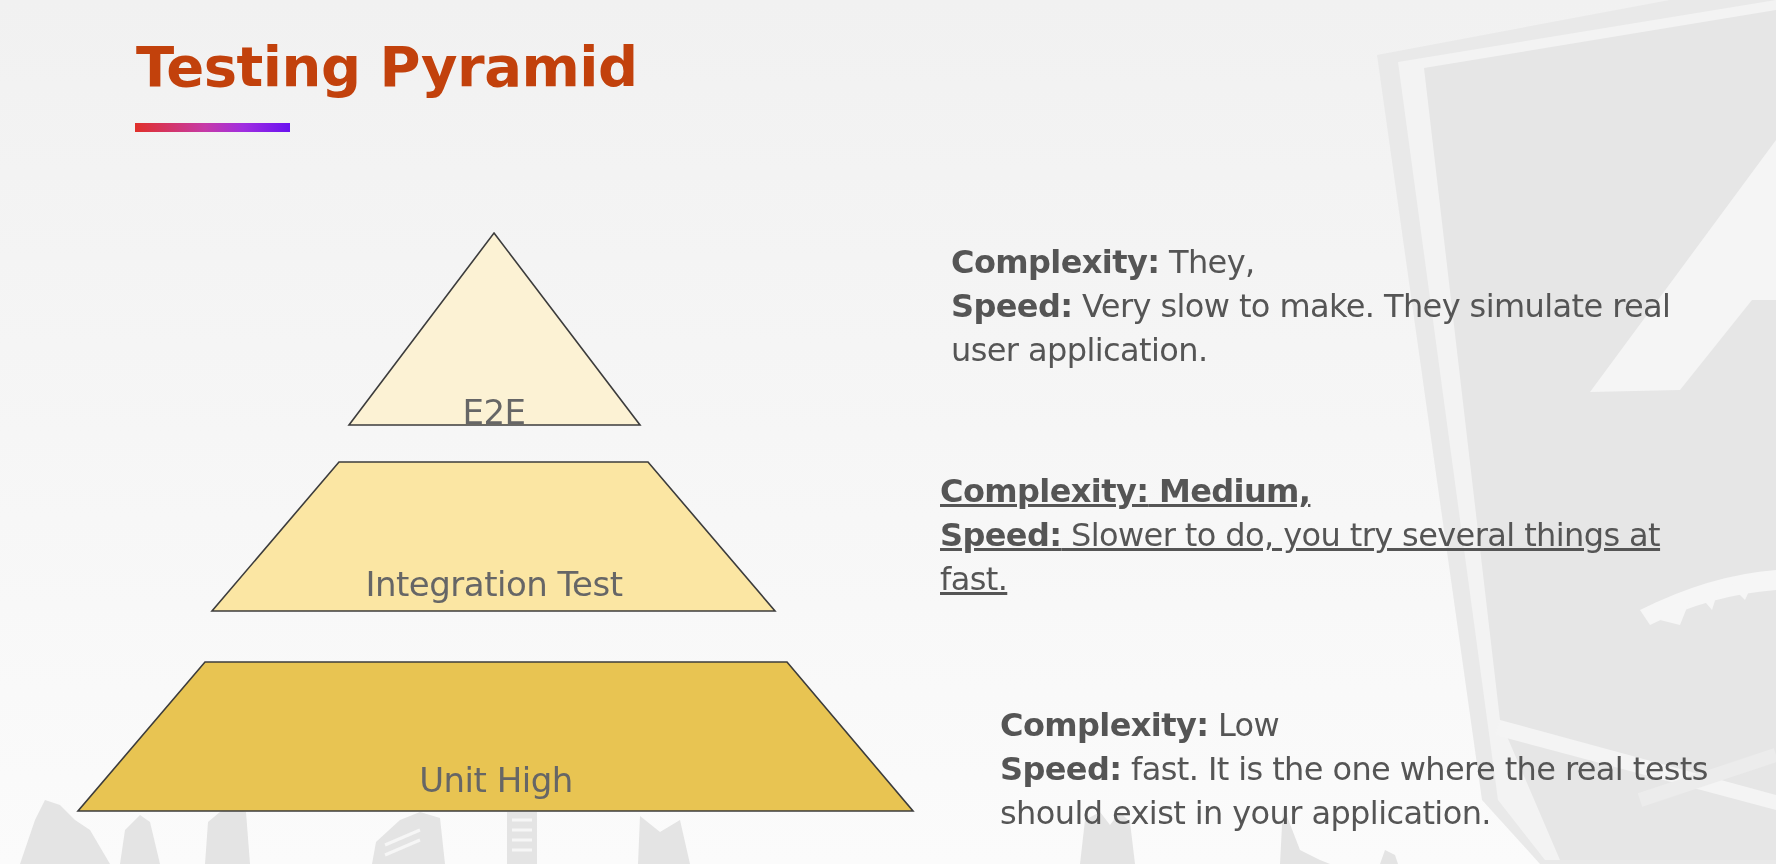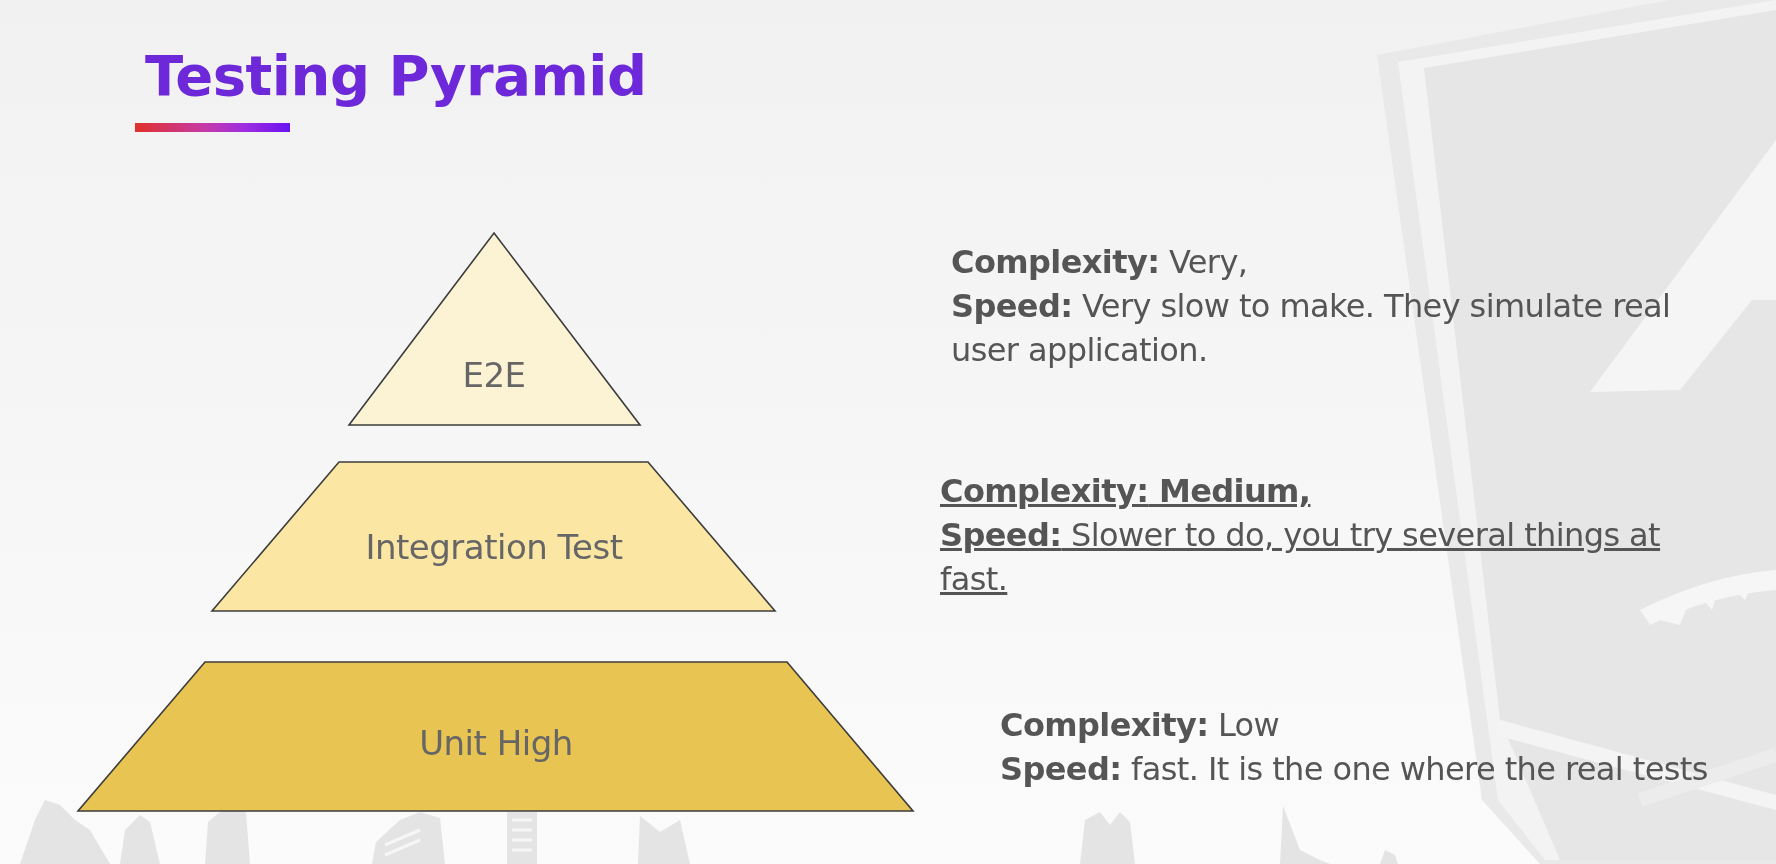--- a/index.html
+++ b/index.html
@@ -17,26 +17,26 @@
     .bg-layer {
       position: absolute;
       left: 0; top: 0;
       width: 1776px; height: 864px;
       pointer-events: none;
     }
     .title {
       position: absolute;
       left: 133px;
       top: 28px;
-      margin: 12px;
+      margin: 3px;
       font-family: "DejaVu Sans", "Liberation Sans", sans-serif;
       font-weight: bold;
       font-size: 56px;
       letter-spacing: -0.5px;
-      color: #6d28d9;
+      color: #c2410c;
       line-height: 72px;
     }
     .title-underline {
       position: absolute;
       left: 135px;
       top: 123px;
       width: 155px;
       height: 9px;
       background: linear-gradient(90deg, #e0302a 0%, #c63aa7 45%, #a02ee0 70%, #6a12f0 100%);
     }
@@ -46,20 +46,21 @@
       width: 1776px; height: 864px;
     }
     .level-label {
       position: absolute;
       font-family: "DejaVu Sans", "Liberation Sans", sans-serif;
       font-size: 34px;
       color: #666666;
       transform: translateX(-50%);
       white-space: nowrap;
       letter-spacing: -0.5px;
+      margin-top: 37px;
     }
     .desc {
       position: absolute;
       font-family: "DejaVu Sans", "Liberation Sans", sans-serif;
       font-size: 32px;
       line-height: 44px;
       color: #555555;
       width: 740px;
       letter-spacing: -0.6px;
     }
@@ -111,27 +112,28 @@
   <polygon points="494,233 640,425 349,425" fill="#fcf2d4" stroke="#3c3c3c" stroke-width="1.6"></polygon>
   <polygon points="339,462 648,462 775,611 212,611" fill="#fbe6a3" stroke="#3c3c3c" stroke-width="1.6"></polygon>
   <polygon points="205,662 787,662 913,811 78,811" fill="#e8c452" stroke="#3c3c3c" stroke-width="1.6"></polygon>
 </svg>
 
 <div class="level-label" style="left:494px; top:355px;">E2E</div>
 <div class="level-label" style="left:494px; top:527px;">Integration Test</div>
 <div class="level-label" style="left:496px; top:723px;">Unit High</div>
 
 <div class="desc" style="left:951px; top:240px;">
-  <span class="line"><b>Complexity:</b><span> Very,</span></span>
+  <span class="line"><b>Complexity:</b><span> They,</span></span>
   <span class="line"><b>Speed:</b><span> Very slow to make. They simulate real</span></span>
   <span class="line">user application.</span>
 </div>
 
 <div class="desc" style="left:940px; top:469px;text-decoration:underline;">
   <span class="line"><b>Complexity:</b><b> Medium,</b></span>
   <span class="line"><b>Speed:</b><span> Slower to do, you try several things at</span></span>
   <span class="line">fast.</span>
 </div>
 
 <div class="desc" style="left:1000px; top:667px;margin-top:36px;">
   <span class="line"><b>Complexity:</b><span> Low</span></span>
   <span class="line"><b>Speed:</b><span> fast. It is the one where the real tests</span></span>
+  <span class="line">should exist in your application.</span>
 </div>
 
 </body></html>

